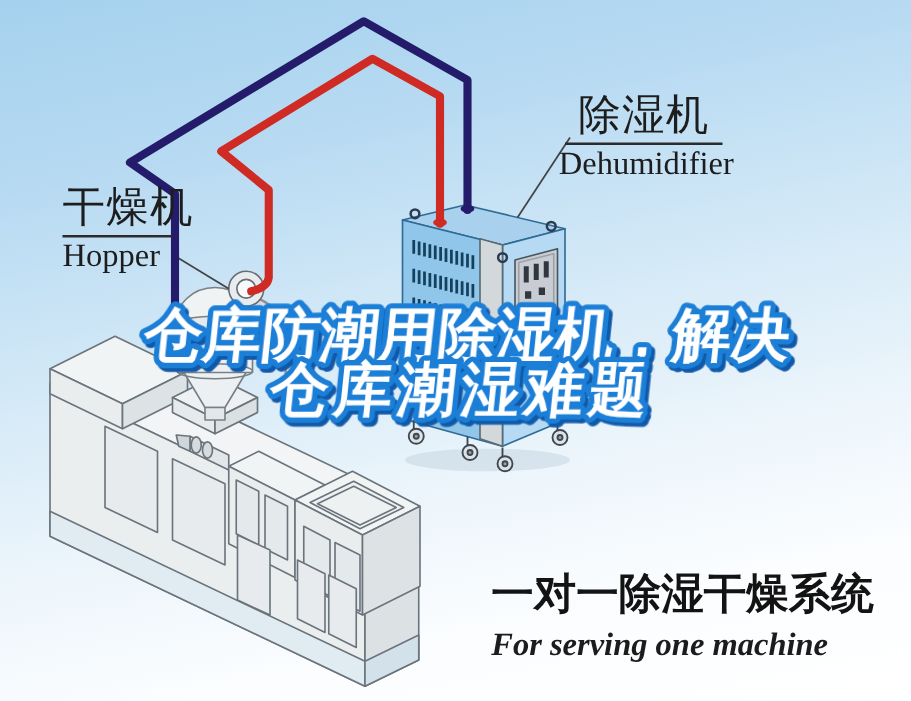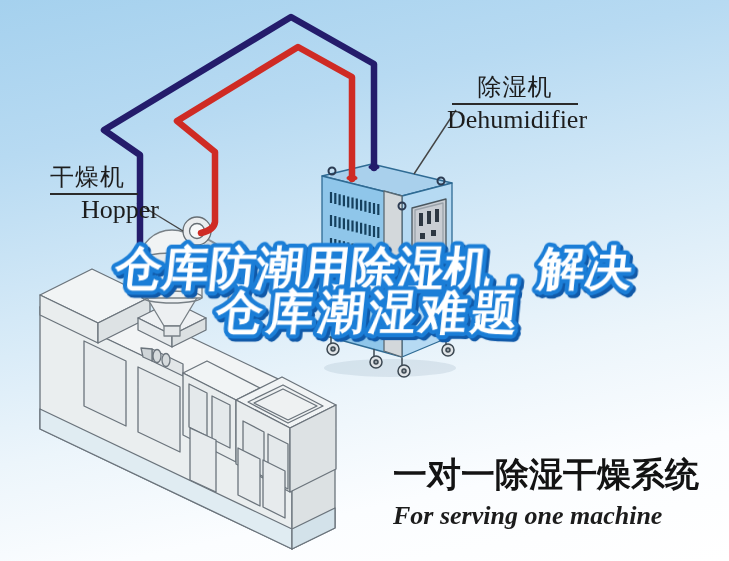--- a/index.html
+++ b/index.html
@@ -3,24 +3,24 @@
 <meta charset="utf-8">
 <style>
   html,body{margin:0;padding:0;background:#fff;}
   .stage{
     position:relative;width:729px;height:561px;overflow:hidden;
     background:linear-gradient(168deg,#a5d1ee 0%,#b7daf2 22%,#d4e9f7 45%,#ecf5fb 65%,#fbfdff 82%,#ffffff 100%);
     font-family:"Liberation Sans",sans-serif;
   }
   svg.scene{position:absolute;left:0;top:0;}
   .eq-label{position:absolute;color:#1d1d1d;line-height:1.08;}
-  .eq-label .zh{font-size:24px;letter-spacing:1px;white-space:nowrap;}
+  .eq-label .zh{font-size:34px;letter-spacing:1px;white-space:nowrap;}
   .eq-label .rule{height:0;border-top:2px solid #2b2b2b;margin-top:3px;}
-  .eq-label .en{font-family:"Liberation Serif",serif;font-size:26px;white-space:nowrap;margin-top:1px;margin-left:31px;}
-  .hopper-label{left:50px;top:164px;}
+  .eq-label .en{font-family:"Liberation Serif",serif;font-size:26px;white-space:nowrap;margin-top:1px;}
+  .hopper-label{left:50px;top:148px;}
   .hopper-label .rule{width:88px;}
   .dehum-label{left:452px;top:74px;}
   .dehum-label .zh{text-align:center;width:126px;}
   .dehum-label .rule{width:126px;}
   .dehum-label .en{margin-left:-5px;}
   .caption{position:absolute;left:393px;top:452px;width:292px;text-align:left;color:#131313;}
   .caption .zh{font-size:34px;font-weight:bold;letter-spacing:0px;white-space:nowrap;}
   .caption .en{font-family:"Liberation Serif",serif;font-size:26px;font-weight:bold;margin-top:3px;white-space:nowrap;color:#1c1c1c;font-style:italic;}
   .title-text{font-family:"Liberation Sans",sans-serif;font-weight:bold;fill:#ffffff;stroke:#1b7ed7;stroke-width:8.5;stroke-linejoin:round;}
 </style>

